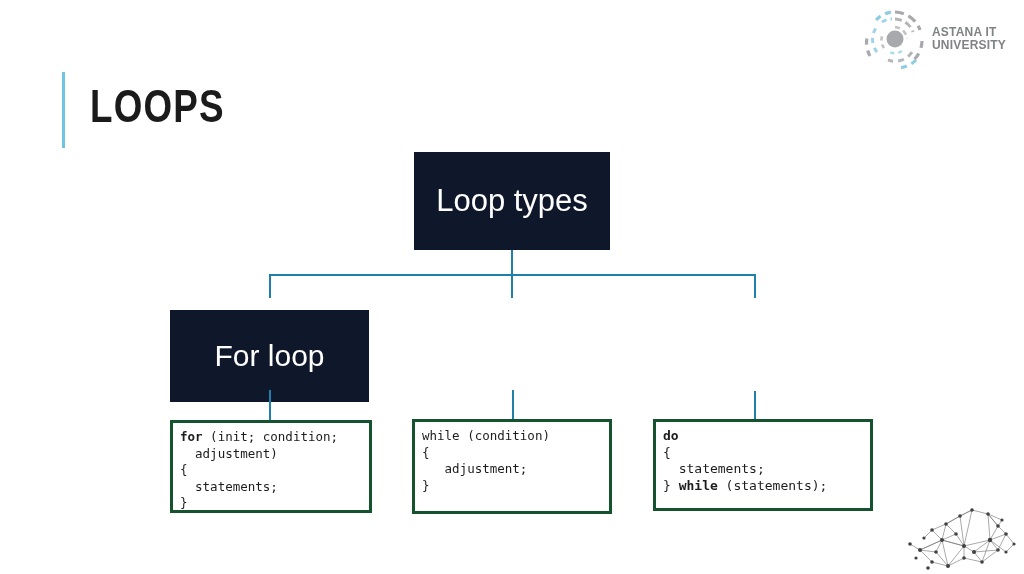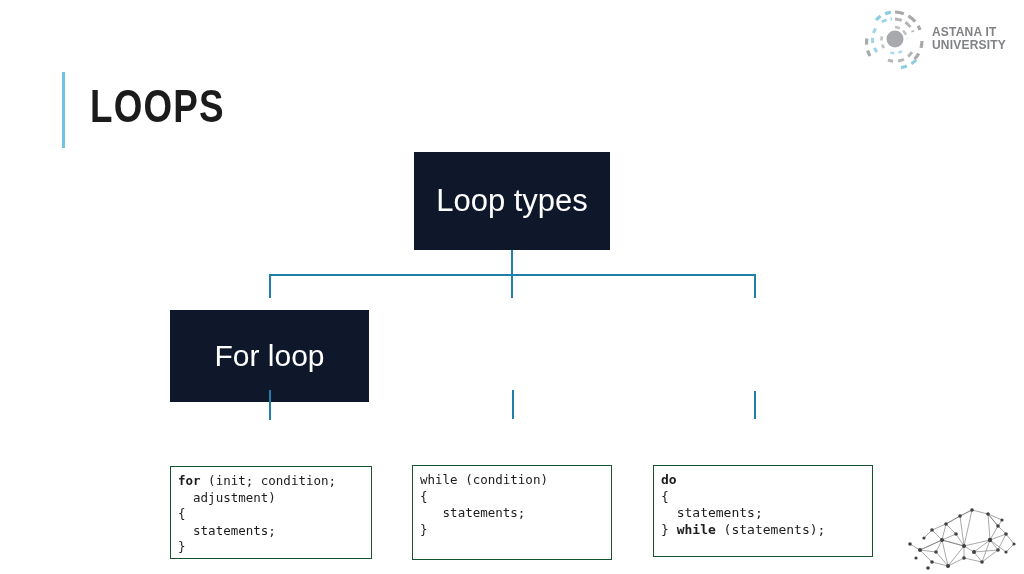--- a/index.html
+++ b/index.html
@@ -125,31 +125,30 @@
   .conn {
     position: absolute;
     background: #2080ac;
   }
   .conn-v { width: 2px; }
   .conn-h { height: 2px; }
 
   
   .codebox {
     position: absolute;
-    border: 1px solid #14532d;
+    border: 3px solid #14532d;
     background: #ffffff;
     box-sizing: border-box;
     font-family: "DejaVu Sans Mono", monospace;
     font-size: 12.5px;
     line-height: 16.5px;
     color: #1c1c1c;
     padding: 6px 6px 6px 7px;
     white-space: pre;
     overflow: hidden;
-    margin-top: 46px;
   }
   .codebox b { font-weight: bold; }
   #code-for    { left: 170px; top: 420px; width: 202px; height: 93px; }
   #code-while  { left: 412px; top: 419px; width: 200px; height: 95px; }
   #code-dowhile{ left: 653px; top: 419px; width: 220px; height: 92px; }
   #code-dowhile { font-size: 13px; }
 
   
   #network-deco {
     position: absolute;
@@ -233,21 +232,21 @@
   <div class="conn conn-v" style="left:754px; top:391px; height:28px;"></div>
 
   <div class="codebox" id="code-for"><b>for</b><span> (init; condition;
   adjustment)
 {
   statements;
 }</span></div>
 
   <div class="codebox" id="code-while"><span>while (condition)
 {
-   statements;
+   adjustment;
 }</span></div>
 
   <div class="codebox" id="code-dowhile"><b>do</b><span>
 {
   statements;
 } </span><b>while</b><span> (statements);</span></div>
 
   <div id="network-deco">
     <svg viewBox="0 0 120 74" width="120" height="74" aria-hidden="true">
       <g stroke="#6d6e71" stroke-width="0.6" fill="none">

